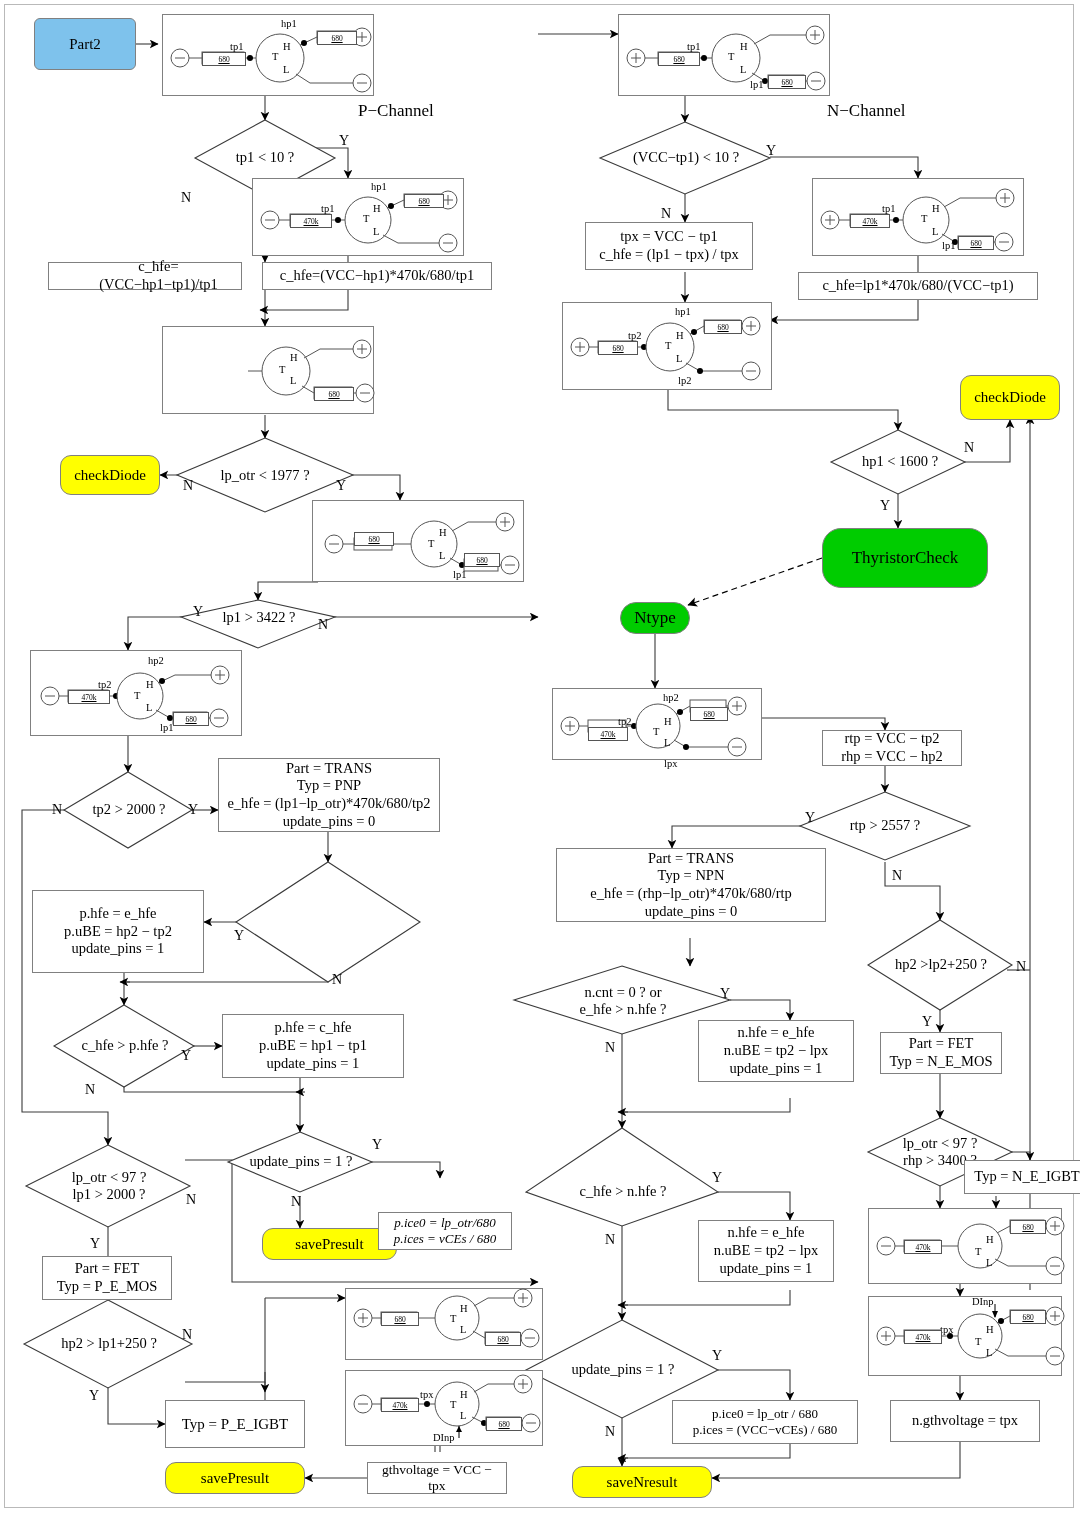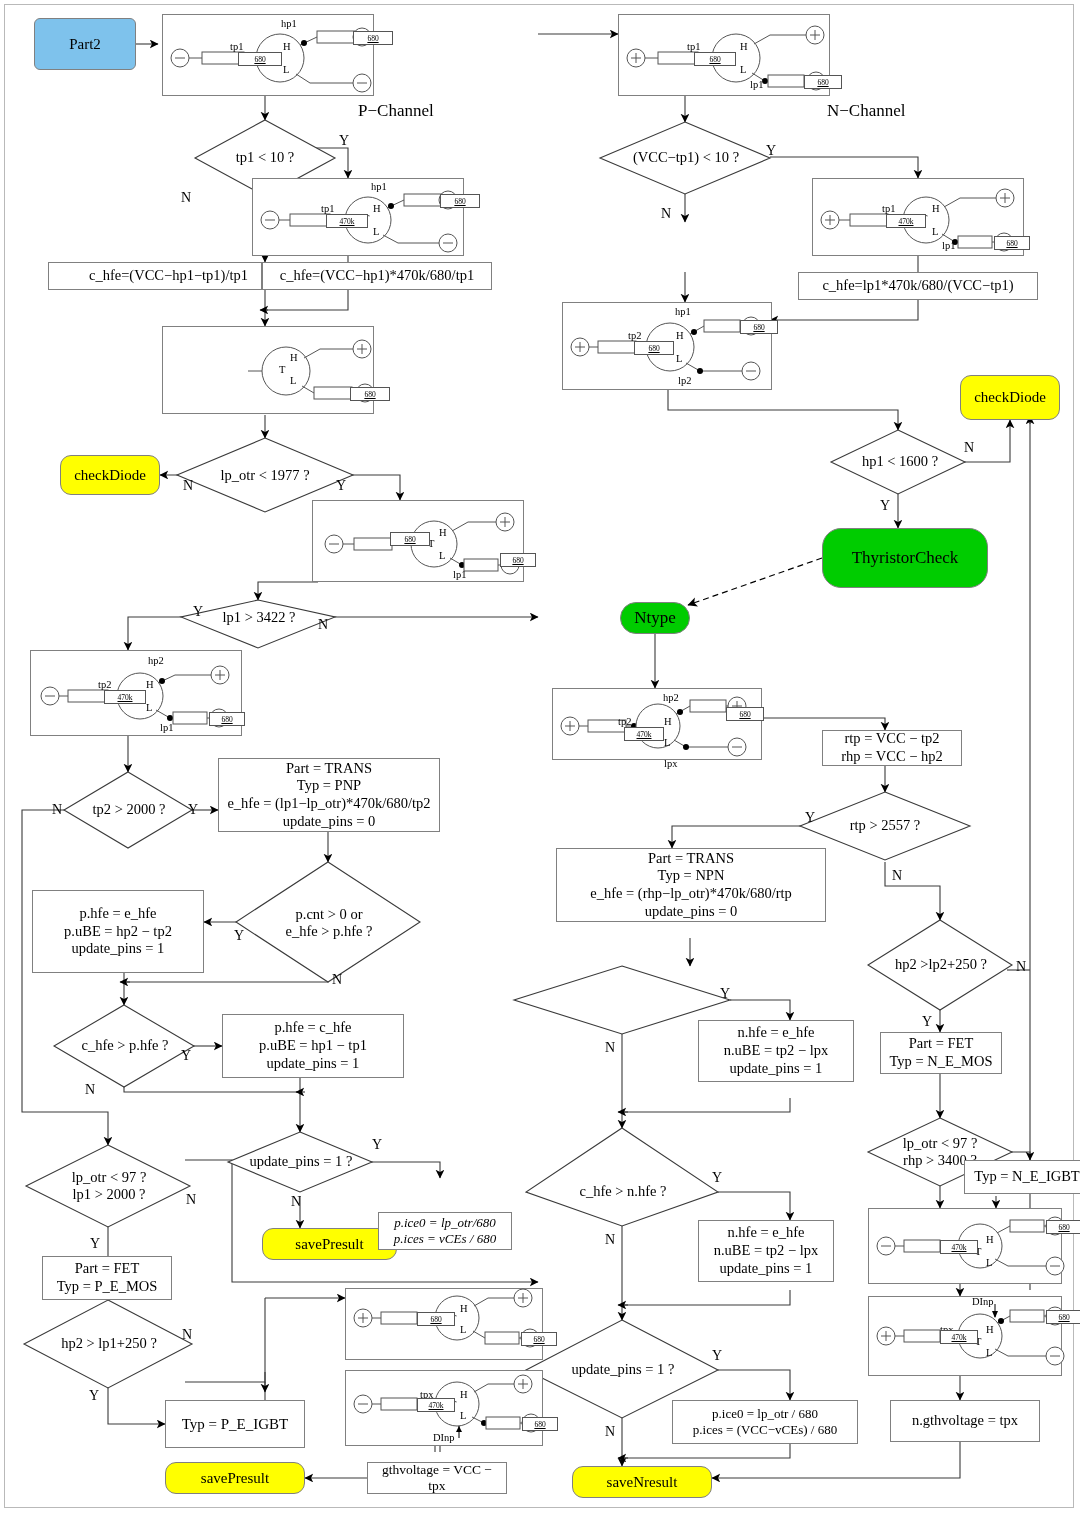--- a/index.html
+++ b/index.html
@@ -14,21 +14,21 @@
   .term{border:1px solid #808080;border-radius:11px;font-size:15px;}
   .yellow{background:#ffff00;}
   .green{background:#00cc00;border-radius:19px;}
   .blue{background:#7ec2ec;}
   .dec-label{position:absolute;font-size:14.5px;color:#000;text-align:center;line-height:1.2;
              display:flex;align-items:center;justify-content:center;pointer-events:none;}
   .yn{position:absolute;font-size:14px;color:#000;}
   .caption{position:absolute;font-size:17px;color:#000;}
   .clabel{position:absolute;font-size:10.5px;color:#000;}
   .res{position:absolute;border:1px solid #555;background:#fff;font-size:7.5px;
-       display:flex;align-items:center;justify-content:center;text-decoration:underline;margin-left:36px;}
+       display:flex;align-items:center;justify-content:center;text-decoration:underline;}
 </style>
 </head>
 <body>
 
 <div id="root">
   <div id="frame"></div>
 
   <svg class="layer">
     <defs>
       <marker id="ah" markerWidth="9" markerHeight="9" refX="7.5" refY="4" orient="auto">
@@ -145,34 +145,34 @@
       <polygon points="622,966 730,1000 622,1034 514,1000"></polygon>
       <polygon points="622,1128 718,1192 622,1226 526,1192"></polygon>
       <polygon points="622,1320 718,1370 622,1418 526,1370"></polygon>
     </g>
   </svg>
 
   <div class="dec-label" style="left:205px;top:143px;width:120px;height:30px;">tp1 &lt; 10 ?</div>
   <div class="dec-label" style="left:190px;top:461px;width:150px;height:30px;">lp_otr &lt; 1977 ?</div>
   <div class="dec-label" style="left:196px;top:604px;width:126px;height:28px;">lp1 &gt; 3422 ?</div>
   <div class="dec-label" style="left:70px;top:796px;width:118px;height:28px;">tp2 &gt; 2000 ?</div>
-  <div class="dec-label ml" style="left:254px;top:900px;width:150px;height:46px;white-space:pre-line;">p.cnt &gt; 0 or
-e_hfe &gt; p.hfe ?</div>
   <div class="dec-label" style="left:60px;top:1032px;width:130px;height:28px;">c_hfe &gt; p.hfe ?</div>
   <div class="dec-label" style="left:236px;top:1149px;width:130px;height:26px;">update_pins = 1 ?</div>
   <div class="dec-label" style="left:44px;top:1162px;width:130px;height:48px;white-space:pre-line;">lp_otr &lt; 97 ?
 lp1 &gt; 2000 ?</div>
   <div class="dec-label" style="left:42px;top:1330px;width:134px;height:28px;">hp2 &gt; lp1+250 ?</div>
 
   <div class="dec-label" style="left:608px;top:143px;width:156px;height:30px;">(VCC−tp1) &lt; 10 ?</div>
   <div class="dec-label" style="left:840px;top:448px;width:120px;height:28px;">hp1 &lt; 1600 ?</div>
   <div class="dec-label" style="left:826px;top:812px;width:118px;height:28px;text-align:right;">rtp &gt; 2557 ?</div>
   <div class="dec-label" style="left:876px;top:1128px;width:128px;height:48px;white-space:pre-line;">lp_otr &lt; 97 ?
 rhp &gt; 3400 ?</div>
   <div class="dec-label" style="left:874px;top:951px;width:134px;height:28px;">hp2 &gt;lp2+250 ?</div>
+  <div class="dec-label" style="left:548px;top:978px;width:150px;height:46px;white-space:pre-line;">n.cnt = 0 ? or
+e_hfe &gt; n.hfe ?</div>
   <div class="dec-label" style="left:556px;top:1178px;width:134px;height:28px;">c_hfe &gt; n.hfe ?</div>
   <div class="dec-label" style="left:556px;top:1356px;width:134px;height:28px;">update_pins = 1 ?</div>
 
   <div class="yn" style="left:339px;top:133px;">Y</div>
   <div class="yn" style="left:181px;top:190px;">N</div>
   <div class="yn" style="left:183px;top:478px;">N</div>
   <div class="yn" style="left:336px;top:478px;">Y</div>
   <div class="yn" style="left:193px;top:604px;">Y</div>
   <div class="yn" style="left:318px;top:617px;">N</div>
   <div class="yn" style="left:52px;top:802px;">N</div>
@@ -209,39 +209,41 @@
   <div class="node term blue" style="left:34px;top:18px;width:102px;height:52px;border-radius:6px;">Part2</div>
   <div class="node term yellow" style="left:60px;top:455px;width:100px;height:40px;">checkDiode</div>
   <div class="node term yellow" style="left:262px;top:1228px;width:135px;height:32px;">savePresult</div>
   <div class="node term yellow" style="left:165px;top:1462px;width:140px;height:32px;">savePresult</div>
 
   <div class="node term yellow" style="left:960px;top:375px;width:100px;height:45px;">checkDiode</div>
   <div class="node term green" style="left:822px;top:528px;width:166px;height:60px;font-size:17px;">ThyristorCheck</div>
   <div class="node term green" style="left:620px;top:602px;width:70px;height:32px;font-size:17px;">Ntype</div>
   <div class="node term yellow" style="left:572px;top:1466px;width:140px;height:32px;">saveNresult</div>
 
-  <div class="node proc" style="left:48px;top:262px;width:214px;height:28px;padding-left:31px;">c_hfe=(VCC−hp1−tp1)/tp1</div>
+  <div class="node proc" style="left:48px;top:262px;width:194px;height:28px;padding-left:31px;">c_hfe=(VCC−hp1−tp1)/tp1</div>
   <div class="node proc" style="left:262px;top:262px;width:230px;height:28px;">c_hfe=(VCC−hp1)*470k/680/tp1</div>
   <div class="node proc" style="left:218px;top:758px;width:222px;height:74px;white-space:pre-line;">Part = TRANS
 Typ = PNP
 e_hfe = (lp1−lp_otr)*470k/680/tp2
 update_pins = 0</div>
   <div class="node proc" style="left:32px;top:890px;width:172px;height:83px;white-space:pre-line;">p.hfe = e_hfe
 p.uBE = hp2 − tp2
 update_pins = 1</div>
   <div class="node proc" style="left:222px;top:1014px;width:182px;height:64px;white-space:pre-line;">p.hfe = c_hfe
 p.uBE = hp1 − tp1
 update_pins = 1</div>
   <div class="node proc" style="left:378px;top:1212px;width:134px;height:38px;white-space:pre-line;font-size:13px;font-style:italic;">p.ice0 = lp_otr/680
 p.ices = vCEs / 680</div>
   <div class="node proc" style="left:42px;top:1256px;width:130px;height:44px;white-space:pre-line;">Part = FET
 Typ = P_E_MOS</div>
   <div class="node proc" style="left:165px;top:1400px;width:140px;height:48px;font-size:15px;">Typ = P_E_IGBT</div>
   <div class="node proc" style="left:367px;top:1462px;width:140px;height:32px;font-size:13.5px;">gthvoltage = VCC − tpx</div>
 
+  <div class="node proc" style="left:585px;top:222px;width:168px;height:48px;white-space:pre-line;">tpx = VCC − tp1
+c_hfe = (lp1 − tpx) / tpx</div>
   <div class="node proc" style="left:798px;top:272px;width:240px;height:28px;">c_hfe=lp1*470k/680/(VCC−tp1)</div>
   <div class="node proc" style="left:822px;top:730px;width:140px;height:36px;white-space:pre-line;">rtp = VCC − tp2
 rhp = VCC − hp2</div>
   <div class="node proc" style="left:556px;top:848px;width:270px;height:74px;white-space:pre-line;">Part = TRANS
 Typ = NPN
 e_hfe = (rhp−lp_otr)*470k/680/rtp
 update_pins = 0</div>
   <div class="node proc" style="left:698px;top:1020px;width:156px;height:62px;white-space:pre-line;">n.hfe = e_hfe
 n.uBE = tp2 − lpx
 update_pins = 1</div>

